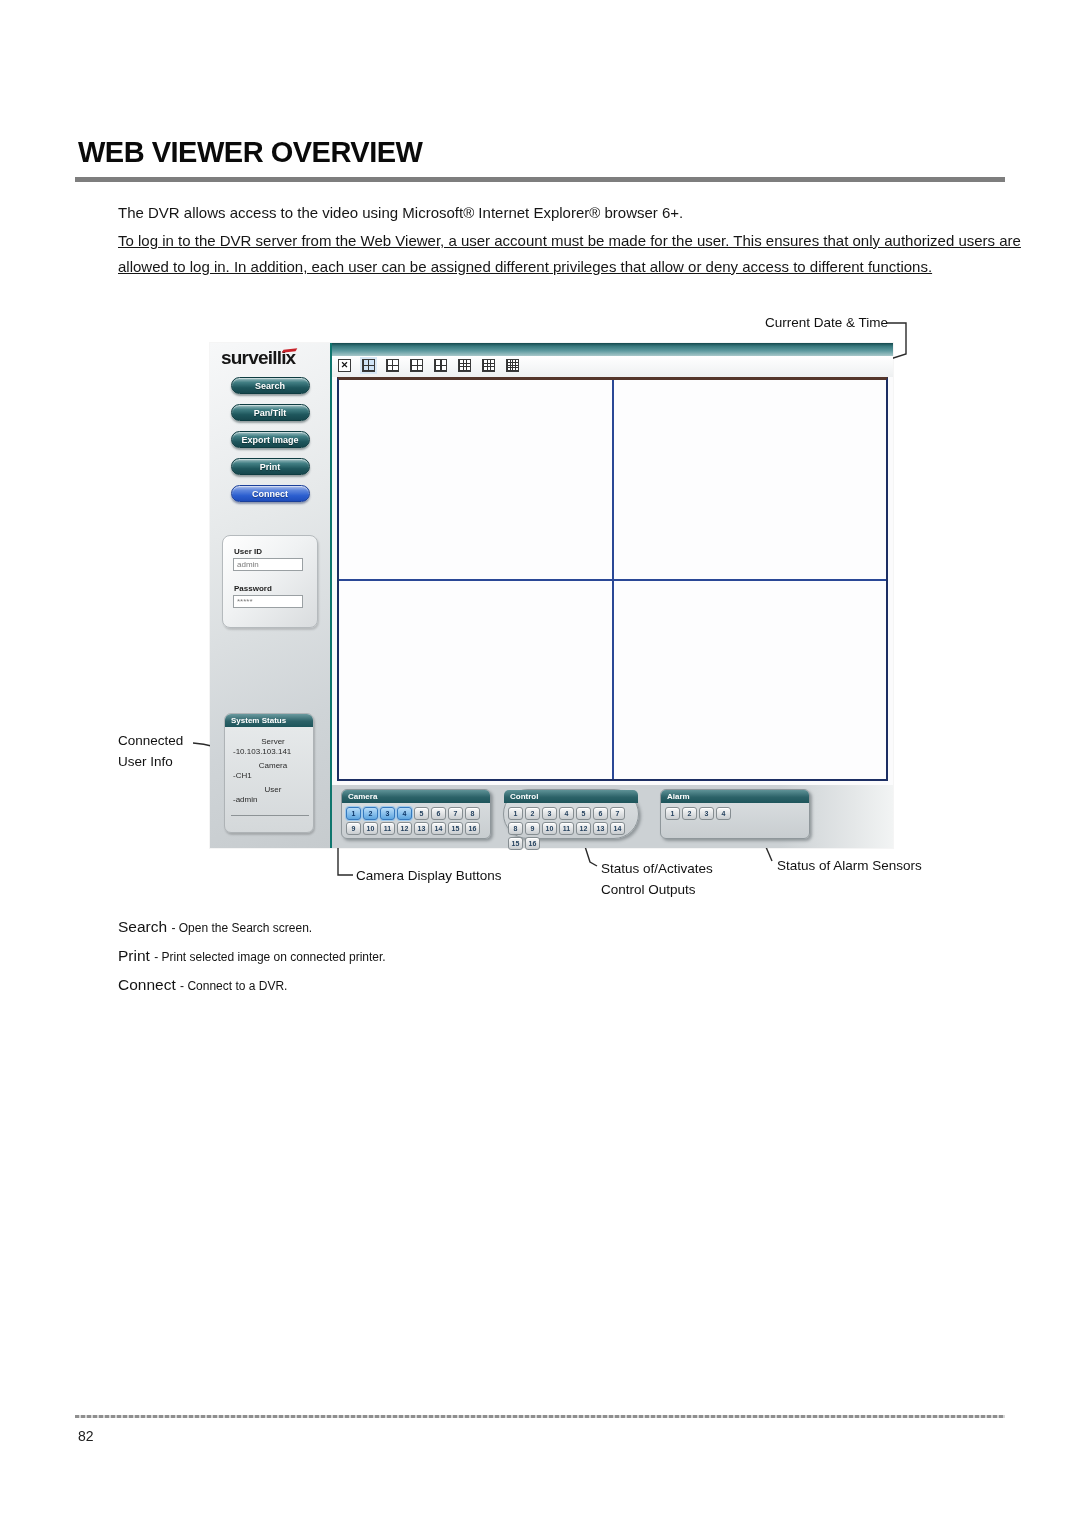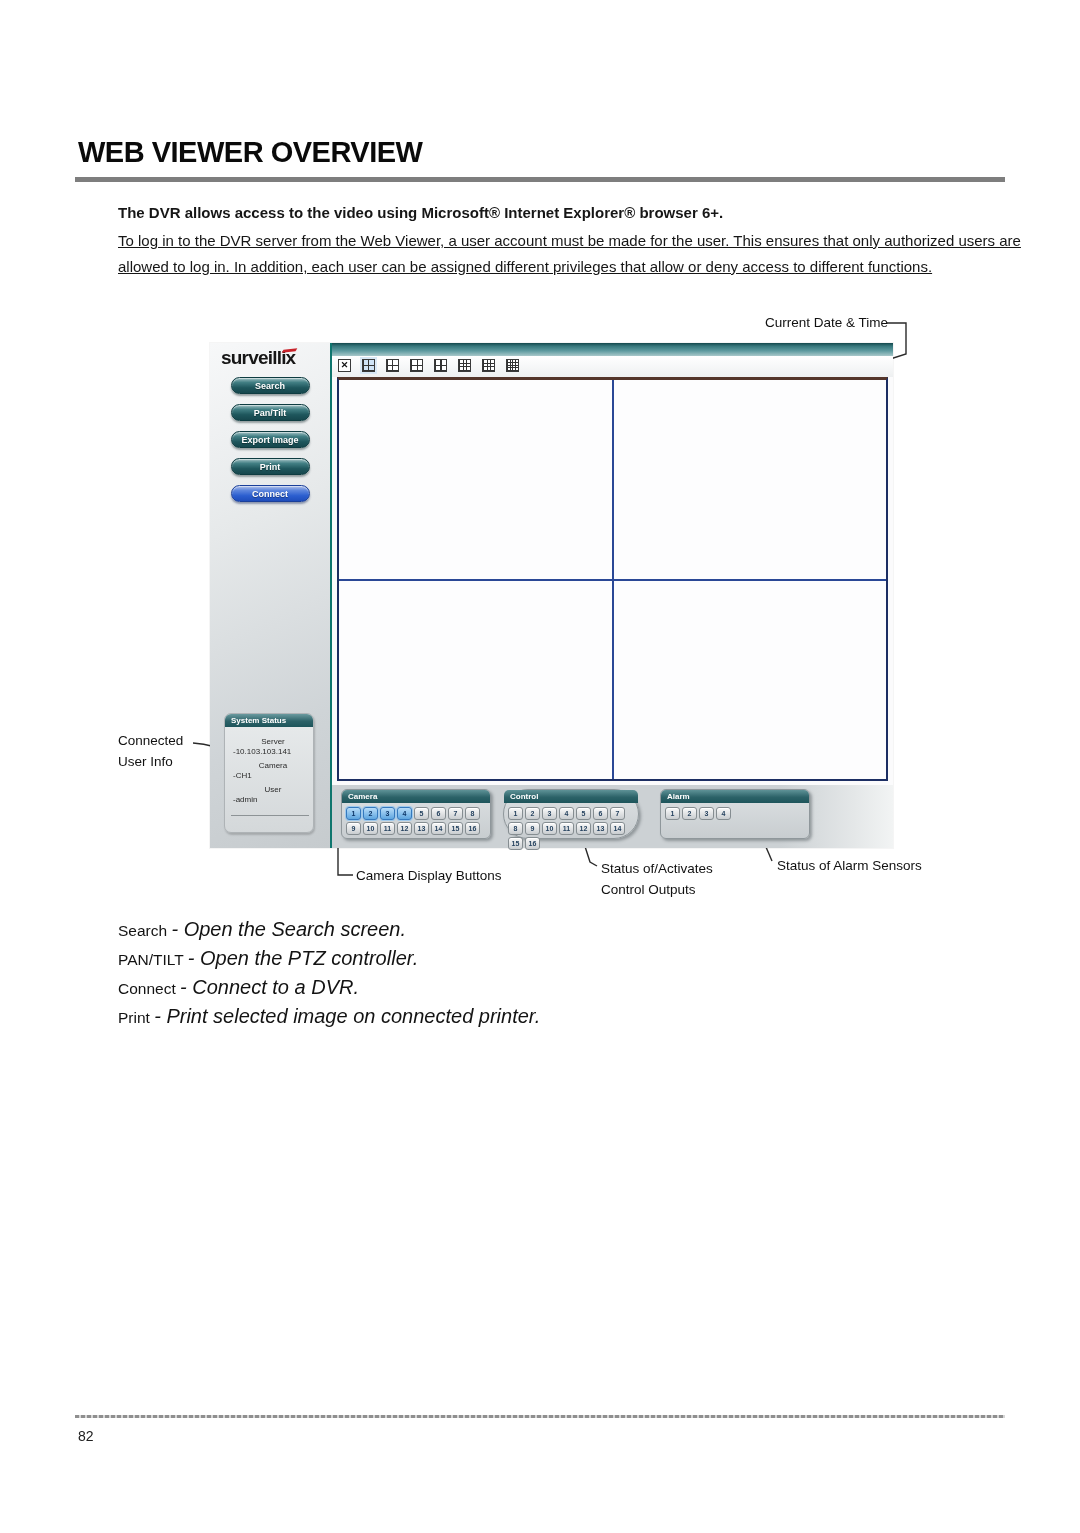--- a/index.html
+++ b/index.html
@@ -2,21 +2,21 @@
 <html><head>
 <meta charset="utf-8">
 <style>
   * { margin:0; padding:0; box-sizing:border-box; }
   html,body { width:1080px; height:1533px; background:#fff; font-family:"Liberation Sans", sans-serif; color:#1a1a1a; position:relative; overflow:hidden; }
 
   
   .doc-title { position:absolute; left:78px; top:136px; font-size:29px; font-weight:bold; letter-spacing:-0.5px; color:#0a0a0a; }
   .title-rule { position:absolute; left:75px; top:177px; width:930px; height:5px; background:#7e7e7e; }
   .para { position:absolute; left:118px; font-size:15px; line-height:26px; color:#161616; }
-  #para1 { top:200px; width:905px;font-weight:bold; }
+  #para1 { top:200px; width:905px; }
   #para2 { top:228px; width:905px;text-decoration:underline; }
 
   .figure { position:absolute; left:0; top:310px; width:1080px; height:610px; }
   .lines  { position:absolute; left:0; top:0; width:1080px; height:610px; }
   .callout { position:absolute; font-size:13.5px; color:#111; white-space:nowrap; }
   #callout-date    { left:688px; top:5px; width:200px; text-align:right; }
   #callout-user    { left:118px; top:420px; line-height:21px; }
   #callout-camera  { left:356px; top:558px; }
   #callout-control { left:601px; top:548px; line-height:21px; }
   #callout-alarm   { left:777px; top:548px; }
@@ -83,21 +83,21 @@
   .numbtn { width:15px; height:13px; border-radius:3px; border:1px solid #858d91;
             background:linear-gradient(180deg,#fafafa,#c9cdd0); font-size:7px; font-weight:bold; color:#25425f;
             text-align:center; line-height:12px; box-shadow:inset 0 1px 0 #fff; }
   .numbtn.active { background:linear-gradient(180deg,#b7dcf8,#5ea6e0); border-color:#3579bd; color:#0d3667;
                    box-shadow:0 0 0 1px #9ec9ec; }
 
   
   .descs { position:absolute; left:118px; top:918px; }
   .desc-row { height:29px; color:#131313; }
   .desc-term { font-size:15.5px; }
-  .desc-text { font-size:20px;font-style:italic; }
+  .desc-text { font-size:12px; }
   .footer-rule { position:absolute; left:75px; top:1415px; width:930px; height:3px;
                  background:repeating-linear-gradient(90deg,#8f8f8f 0 4px, #d6d6d6 4px 6px); }
   .page-num { position:absolute; left:78px; top:1428px; font-size:14px; color:#202020; }
 </style>
 </head>
 <body>
 
 <h1 class="doc-title">WEB VIEWER OVERVIEW</h1>
 <div class="title-rule"></div>
 <p class="para" id="para1">The DVR allows access to the video using Microsoft® Internet Explorer® browser 6+.</p>
@@ -133,20 +133,26 @@
         <span class="logo-accent"></span>
       </div>
       <div class="menu" id="menu-buttons">
           <div class="mbtn teal">Search</div>
           <div class="mbtn teal">Pan/Tilt</div>
           <div class="mbtn teal">Export Image</div>
           <div class="mbtn teal">Print</div>
           <div class="mbtn blue">Connect</div>
         </div>
 
+      <div class="login">
+        <div class="lbl" id="uid-label">User ID</div>
+        <div class="inp" id="uid-input">admin</div>
+        <div class="lbl" id="pwd-label">Password</div>
+        <div class="inp" id="pwd-input">*****</div>
+      </div>
 
       <div class="status">
         <div class="status-header">System Status</div>
         <div class="status-body" id="status-entries">
             <div class="s-label">Server</div>
             <div class="s-value">-10.103.103.141</div>
             <div class="s-label">Camera</div>
             <div class="s-value">-CH1</div>
             <div class="s-label">User</div>
             <div class="s-value">-admin</div>
@@ -230,19 +236,18 @@
               <div class="numbtn">4</div>
             </div>
         </div>
       </div>
     </div>
   </div>
 </div>
 
 <div class="descs" id="descriptions">
     <div class="desc-row"><span class="desc-term">Search </span><span class="desc-text">- Open the Search screen.</span></div>
-    <div class="desc-row"><span class="desc-term">PAN/TILT </span><span class="desc-text">- Open the PTZ controller.</span></div>
+    <div class="desc-row"><span class="desc-term">Print </span><span class="desc-text">- Print selected image on connected printer.</span></div>
     <div class="desc-row"><span class="desc-term">Connect </span><span class="desc-text">- Connect to a DVR.</span></div>
-    <div class="desc-row"><span class="desc-term">Print </span><span class="desc-text">- Print selected image on connected printer.</span></div>
   </div>
 
 <div class="footer-rule"></div>
 <div class="page-num">82</div>
 
 </body></html>

